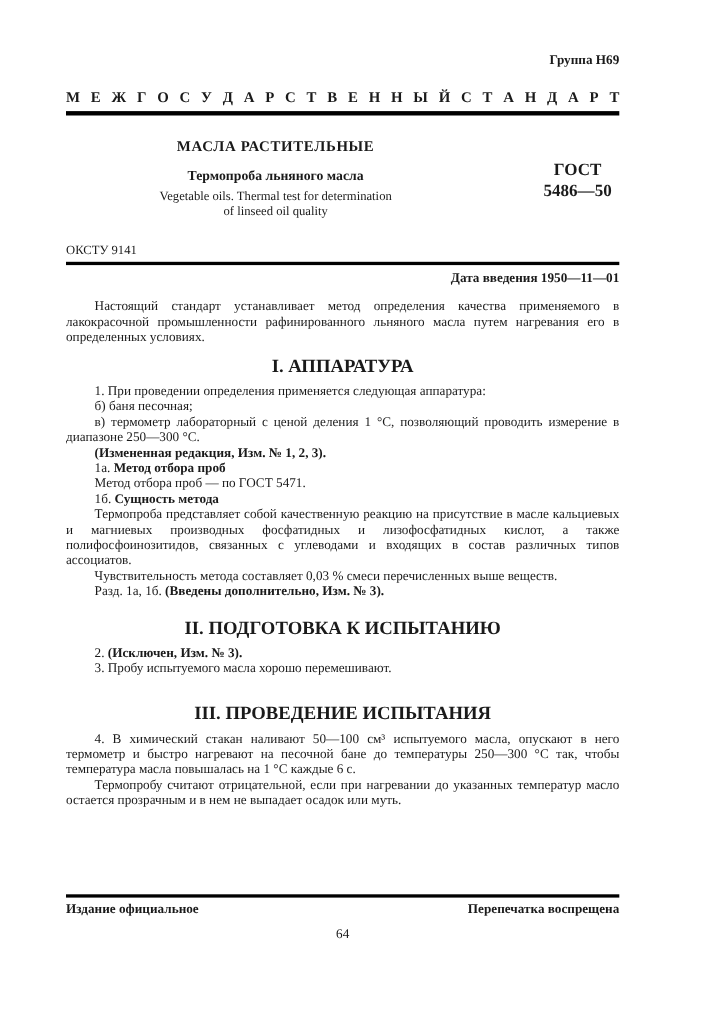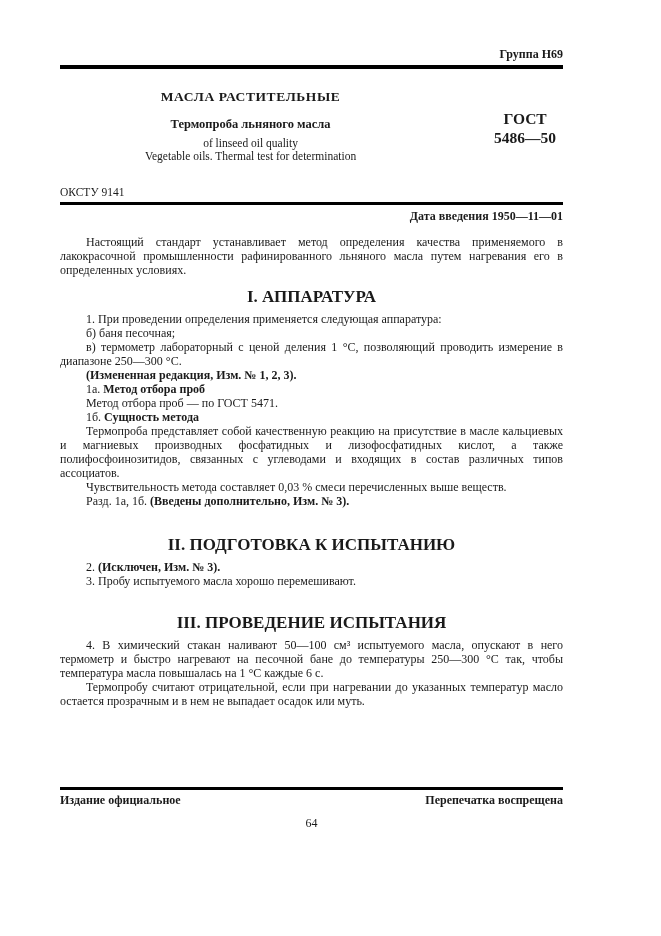--- a/index.html
+++ b/index.html
@@ -26,45 +26,46 @@
   .title-en { margin-top: 6px; font-size: 11.5px; line-height: 12.5px; }
   .gost-block { width: 78px; margin-left: 0px; text-align: center; font-weight: bold; font-size: 15.5px; line-height: 19px; padding-top: 20px; }
   .okstu { margin-top: 24px; font-size: 11.5px; line-height: 13px; }
   .mid-rule { margin-top: 3px; height: 3px; background: #000; }
   .intro-date { margin-top: 4px; text-align: right; font-weight: bold; font-size: 12px; line-height: 14px; }
   .body-text { font-size: 12px; line-height: 14px; }
   .para { margin: 0; text-align: justify; text-indent: 26px; }
   .line { margin: 0; text-indent: 26px; }
   .sec-heading { text-align: center; font-weight: bold; font-size: 17px; line-height: 14px; }
   #heading-1 { margin-top: 13px; margin-bottom: 8px; }
-  #heading-2 { margin-top: 30px; margin-bottom: 8px; }
+  #heading-2 { margin-top: 20px; margin-bottom: 8px; }
   #heading-3 { margin-top: 28px; margin-bottom: 8px; }
   .intro-para { margin-top: 12px; }
   .bold { font-weight: bold; }
   .footer { margin-top: 79px; }
   .footer-rule { height: 2.5px; background: #000; }
   .footer-row { display: flex; justify-content: space-between; font-weight: bold; font-size: 12px; line-height: 14px; margin-top: 3px; }
   .page-num { text-align: center; margin-top: 9px; font-size: 12px; line-height: 14px; }
 </style>
 </head>
 <body>
 
 <div class="page">
 
   <div class="group-label">Группа Н69</div>
 
+  <div class="standard-head">М Е Ж Г О С У Д А Р С Т В Е Н Н Ы Й С Т А Н Д А Р Т</div>
   <div class="thick-rule"></div>
 
   <div class="title-row">
     <div class="title-left">
       <div class="title-ru">МАСЛА РАСТИТЕЛЬНЫЕ</div>
       <div class="subtitle-ru">Термопроба льняного масла</div>
       <div class="title-en">
+        <div>Vegetable oils. Thermal test for determination</div>
         <div>of linseed oil quality</div>
-        <div>Vegetable oils. Thermal test for determination</div>
       </div>
     </div>
     <div class="gost-block">
       <div>ГОСТ</div>
       <div>5486—50</div>
     </div>
   </div>
 
   <div class="okstu">ОКСТУ 9141</div>
   <div class="mid-rule"></div>

